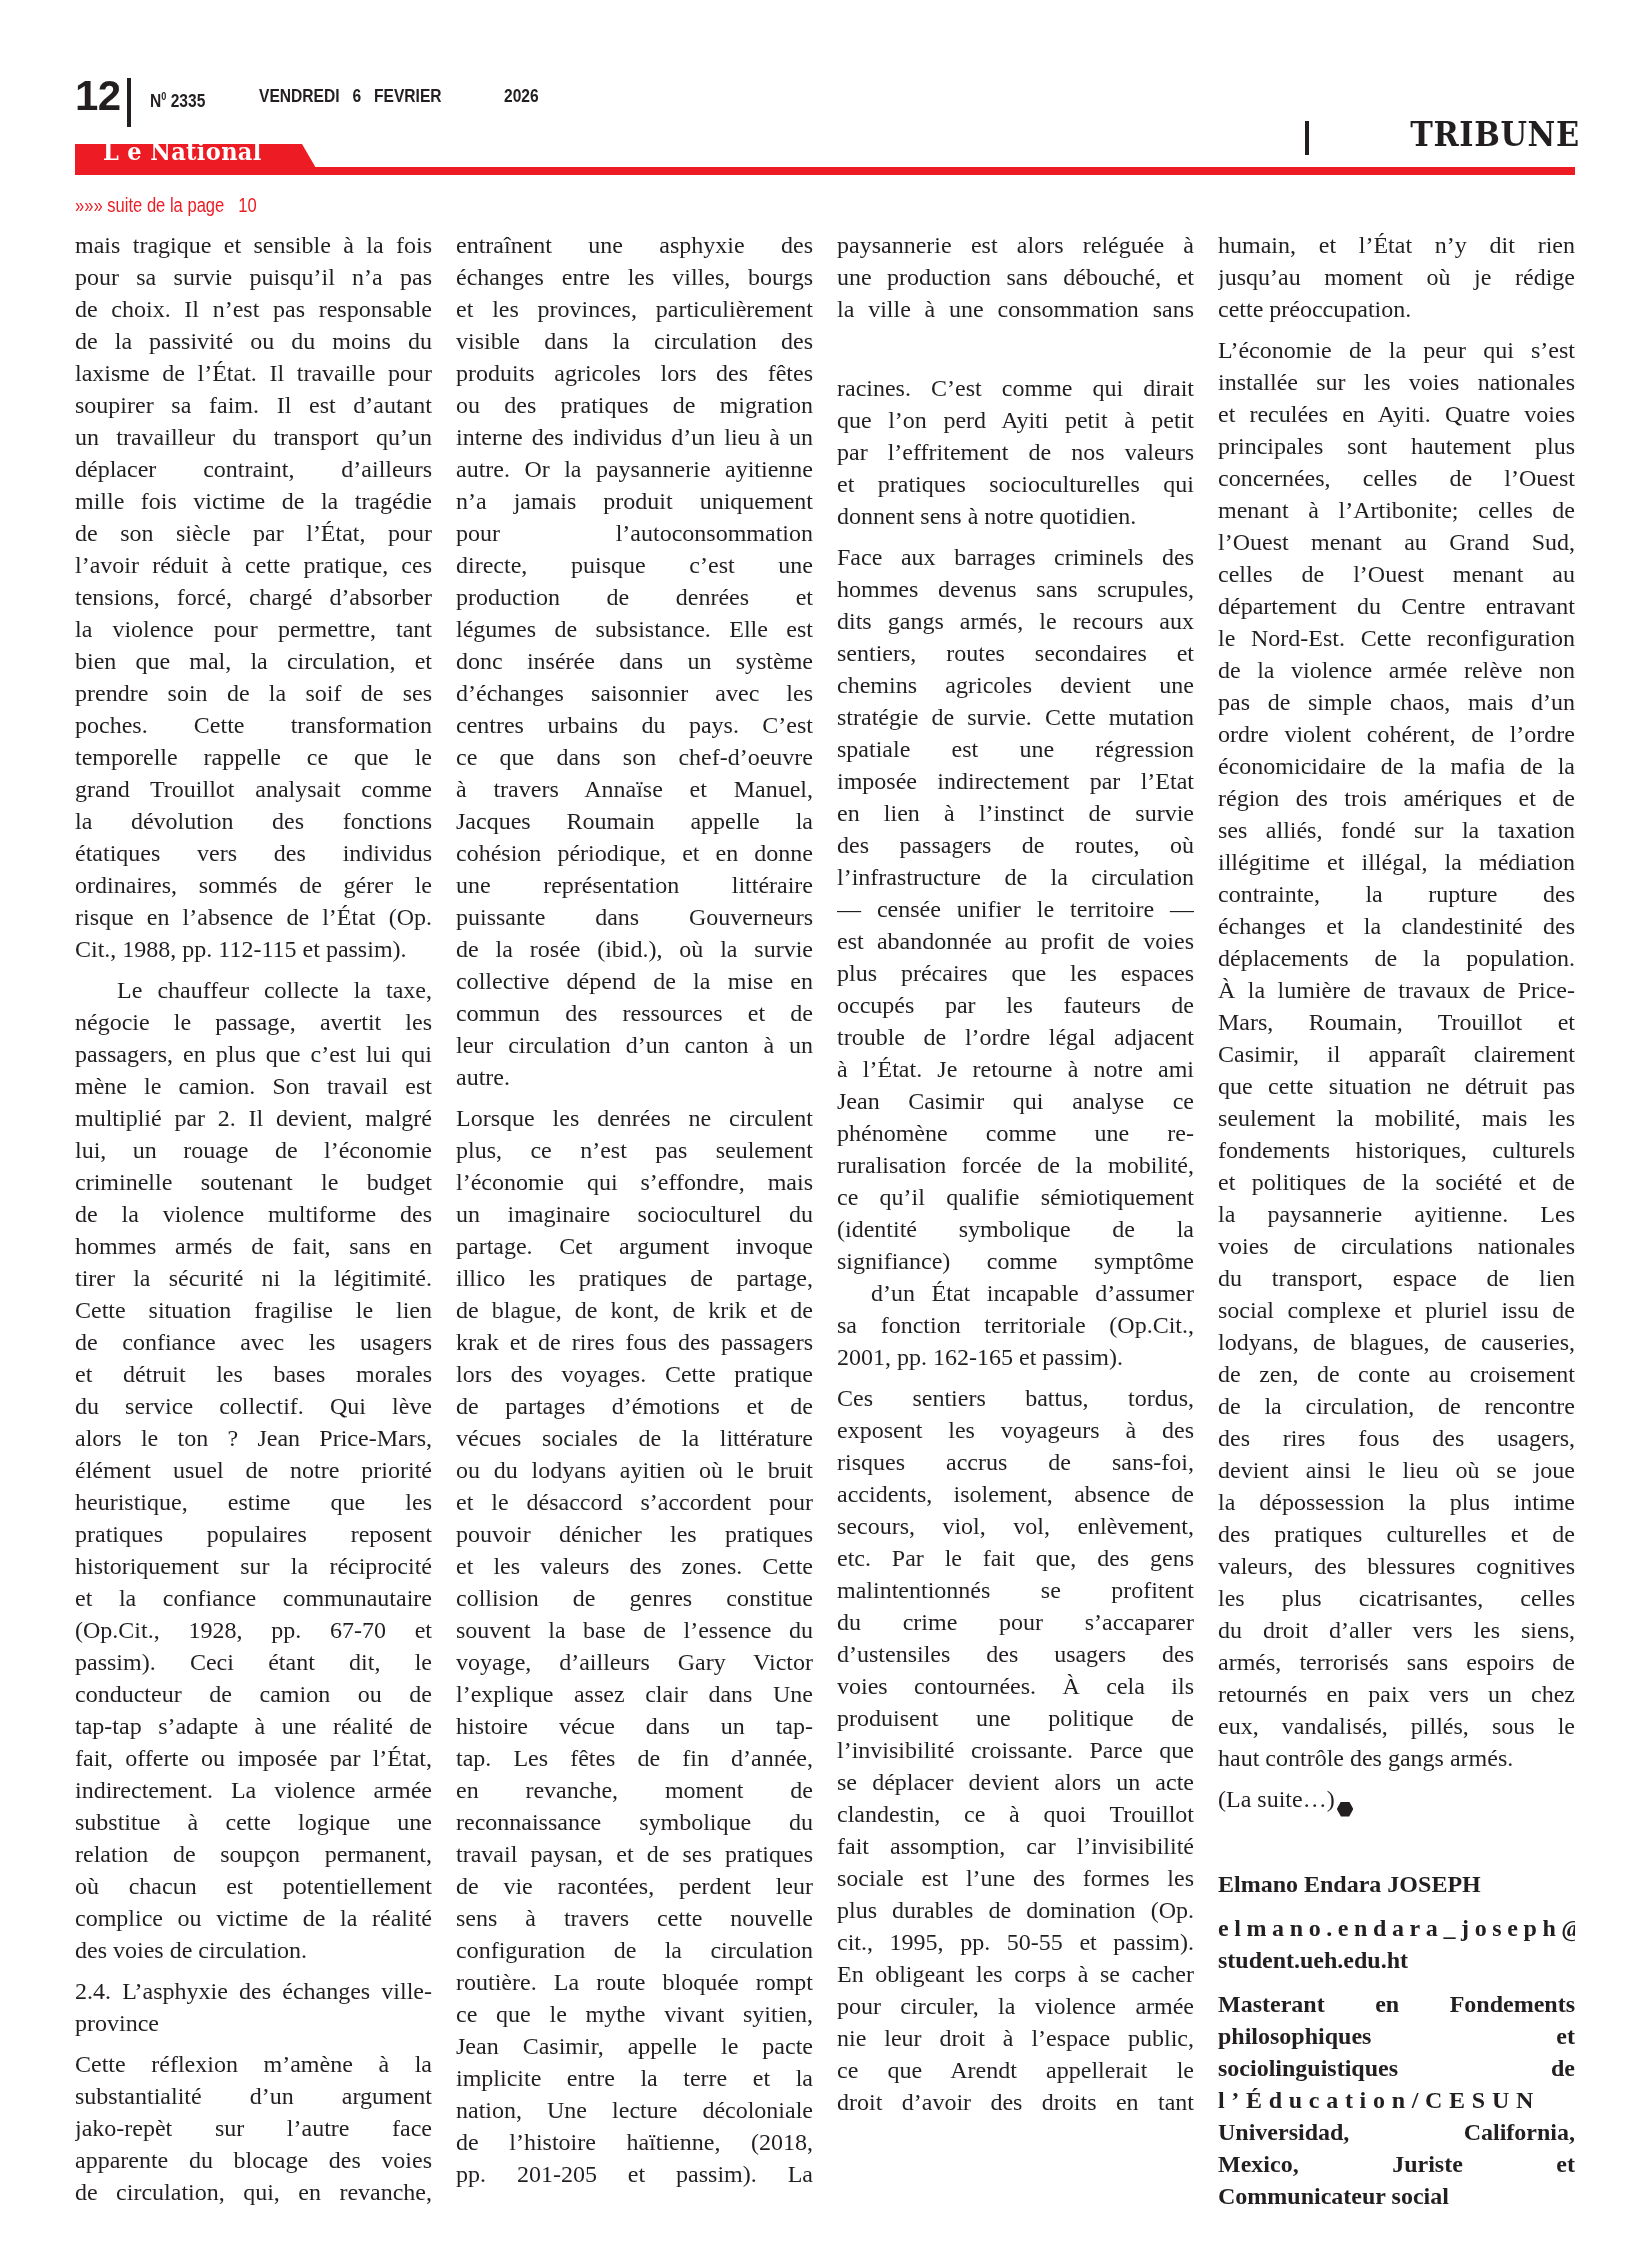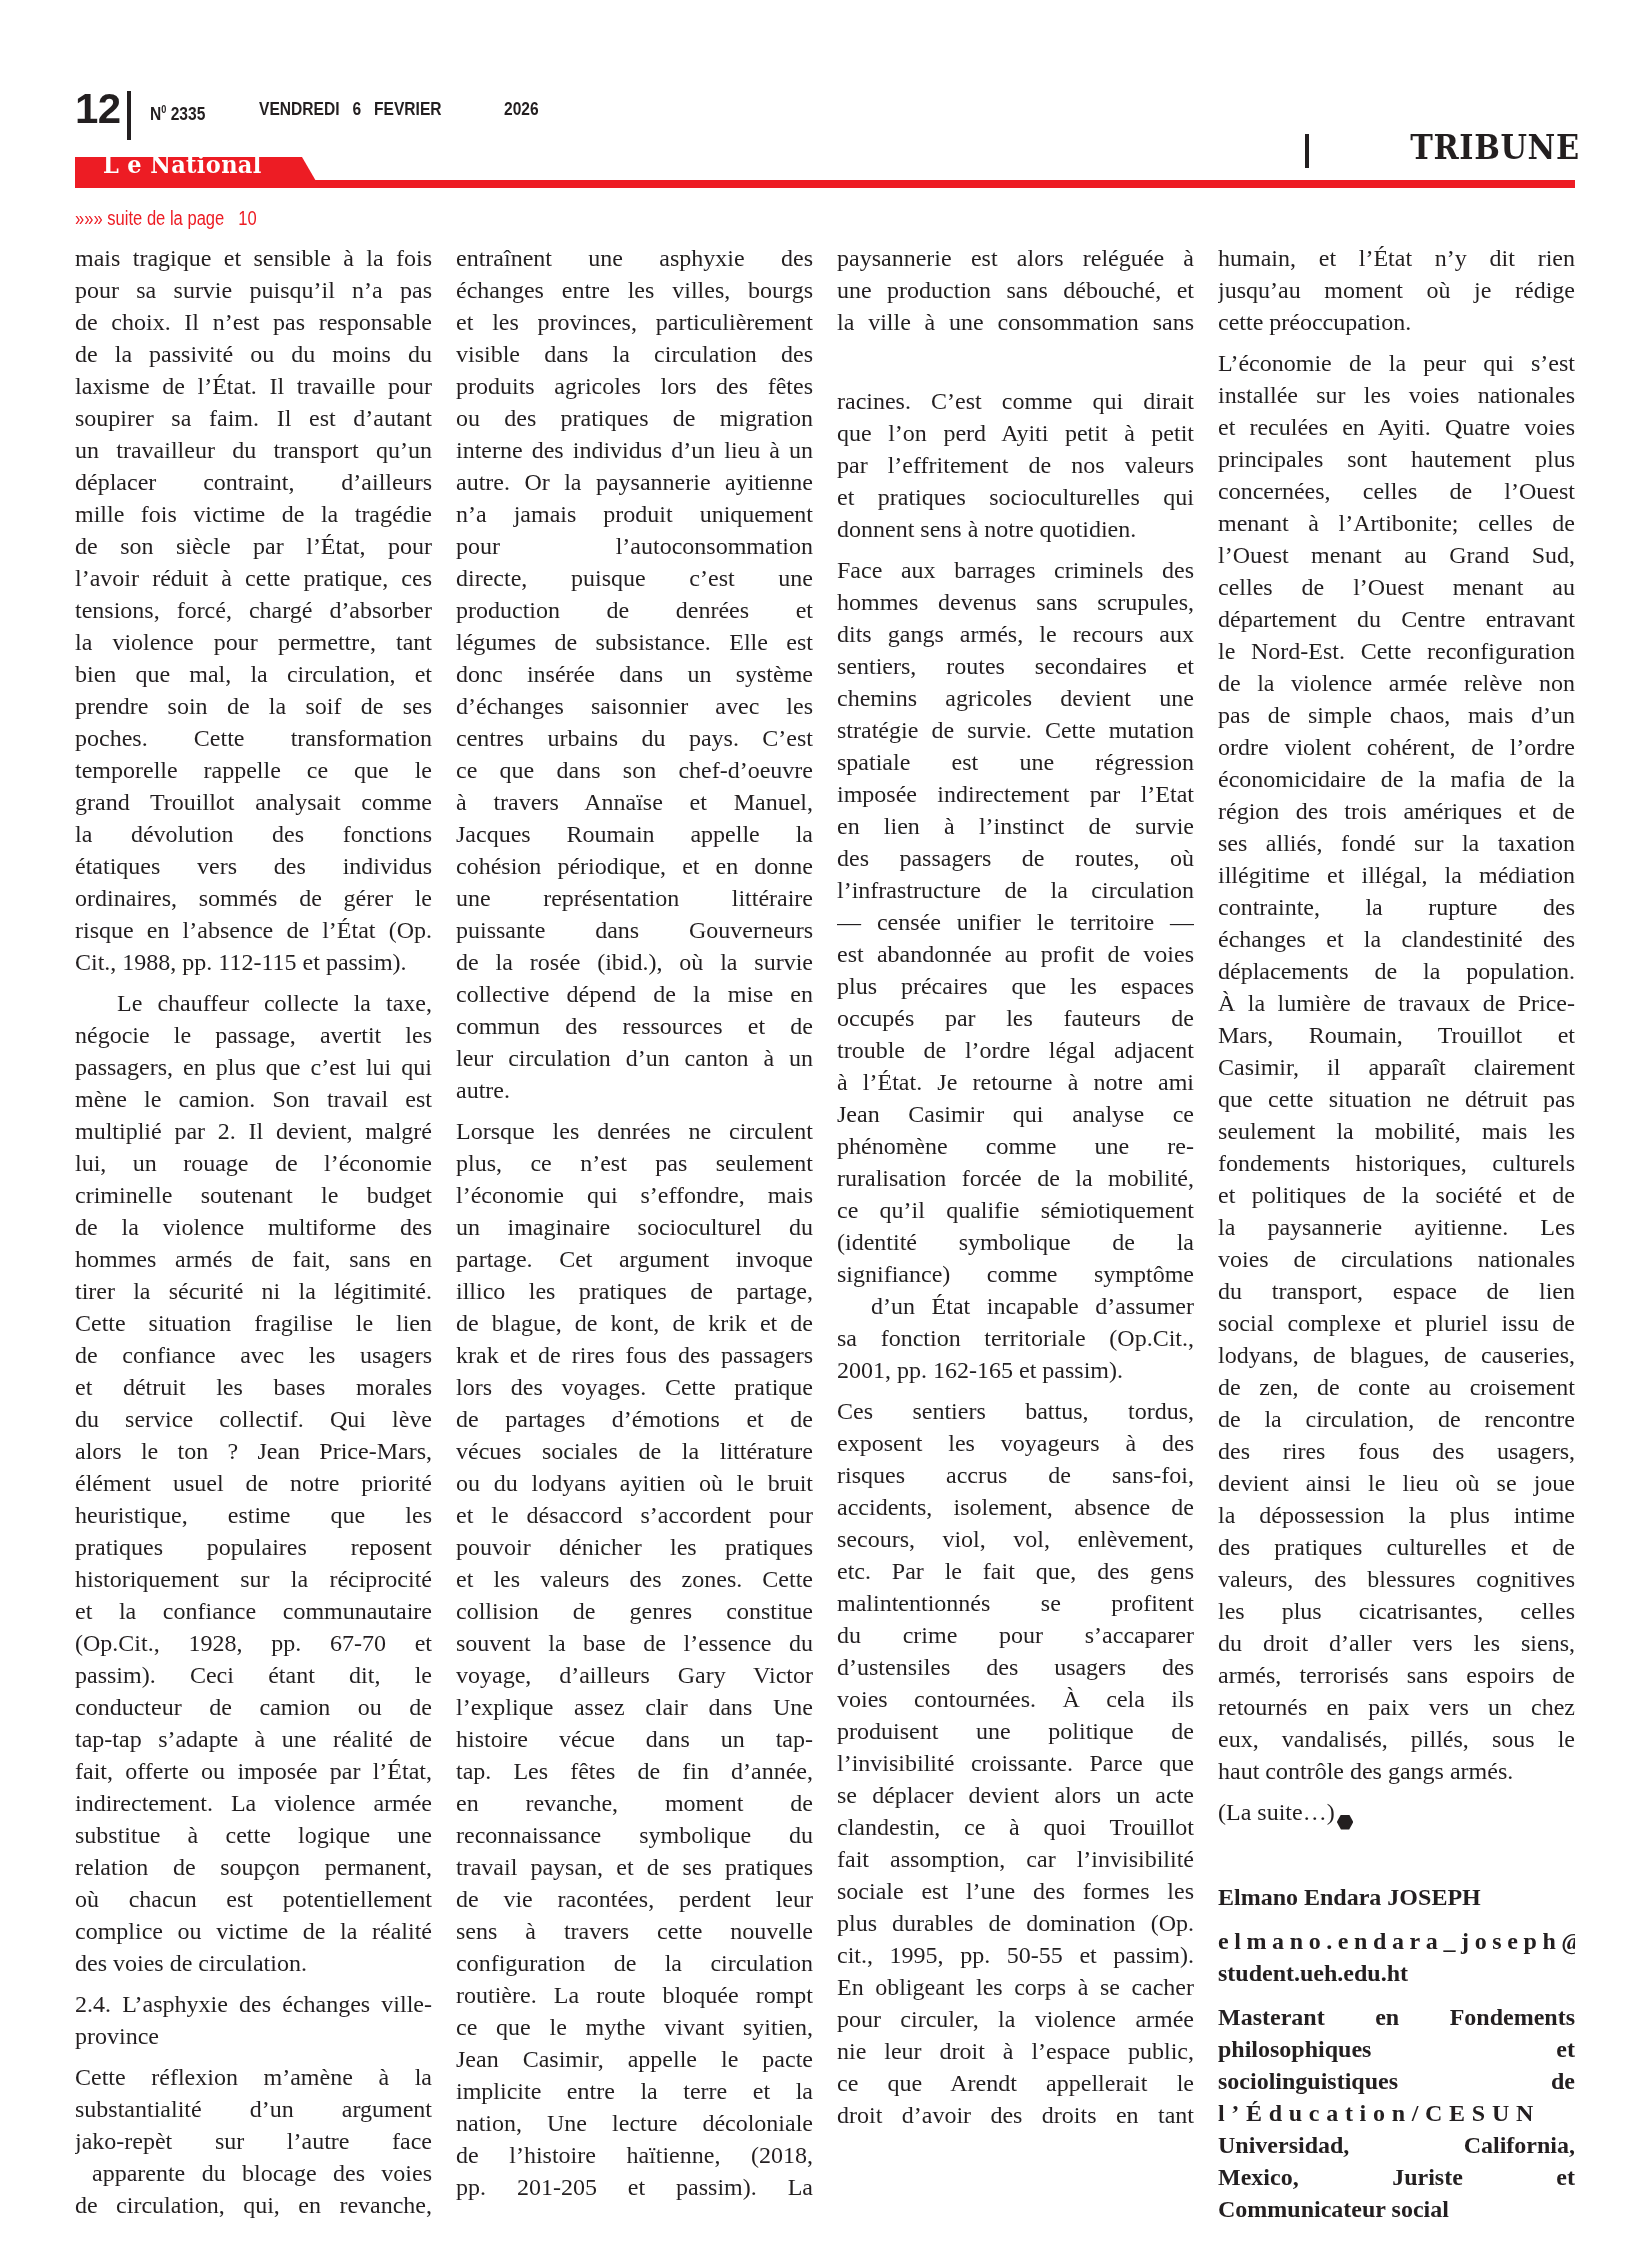--- a/index.html
+++ b/index.html
@@ -1,17 +1,17 @@
 <!DOCTYPE html>
 <html style="font-size:12px"><head>
 <meta charset="utf-8">
 <style>
   html, body { margin: 0; padding: 0; background: #ffffff; }
   body { width: 1650px; height: 2250px; position: relative; overflow: hidden; color: #231f20; }
-  .page { position: absolute; left: 0; top: 13px; width: 1650px; height: 2032px; }
+  .page { position: absolute; left: 0; top: 0; width: 1650px; height: 2032px; }
 
   
   .pagenum { position: absolute; left: 75px; top: 72px; font-family: "Liberation Sans", sans-serif; font-weight: bold; font-size: 42px; line-height: 48px; color: #231f20; letter-spacing: -0.7px; }
   .pagenum-bar { position: absolute; left: 127px; top: 78px; width: 3.7px; height: 49px; background: #231f20; }
   .issue { position: absolute; left: 150px; top: 85px; font-family: "Liberation Sans", sans-serif; font-weight: bold; font-size: 19px; line-height: 22.5px; color: #231f20; transform: scaleX(0.82); transform-origin: left center; white-space: nowrap; }
   .issue sup { font-size: 11.2px; vertical-align: 6.7px; }
   .dateline { position: absolute; left: 259px; top: 85px; font-family: "Liberation Sans", sans-serif; font-weight: bold; font-size: 19px; line-height: 22.5px; color: #231f20; transform: scaleX(0.82); transform-origin: left center; white-space: nowrap; word-spacing: 10.5px; }
   .year { position: absolute; left: 504px; top: 85px; font-family: "Liberation Sans", sans-serif; font-weight: bold; font-size: 19px; line-height: 22.5px; color: #231f20; transform: scaleX(0.82); transform-origin: left center; }
 
   .redtab { position: absolute; left: 75px; top: 144px; width: 245px; height: 31px;
@@ -124,21 +124,21 @@
         <span class="ln end" style="white-space: normal; overflow: hidden;">des voies de circulation.</span>
       </div>
       <div class="para heading">
         <span class="ln" style="white-space: normal; overflow: hidden;">2.4. L’asphyxie des échanges ville-</span>
         <span class="ln end" style="white-space: normal; overflow: hidden;">province</span>
       </div>
       <div class="para">
         <span class="ln" style="white-space: normal; overflow: hidden;">Cette réflexion m’amène à la</span>
         <span class="ln" style="white-space: normal; overflow: hidden;">substantialité d’un argument</span>
         <span class="ln" style="white-space: normal; overflow: hidden;">jako-repèt sur l’autre face</span>
-        <span class="ln" style="white-space: normal; overflow: hidden; margin-left: 17px;">apparente du blocage des voies</span>
+        <span class="ln" style="white-space: normal; overflow: hidden;">apparente du blocage des voies</span>
         <span class="ln" style="white-space: normal; overflow: hidden;">de circulation, qui, en revanche,</span>
       </div>
     </div>
   <div class="col col2">
       <div class="para">
         <span class="ln" style="white-space: normal; overflow: hidden;">entraînent une asphyxie des</span>
         <span class="ln" style="white-space: normal; overflow: hidden;">échanges entre les villes, bourgs</span>
         <span class="ln" style="white-space: normal; overflow: hidden;">et les provinces, particulièrement</span>
         <span class="ln" style="white-space: normal; overflow: hidden;">visible dans la circulation des</span>
         <span class="ln" style="white-space: normal; overflow: hidden;">produits agricoles lors des fêtes</span>

